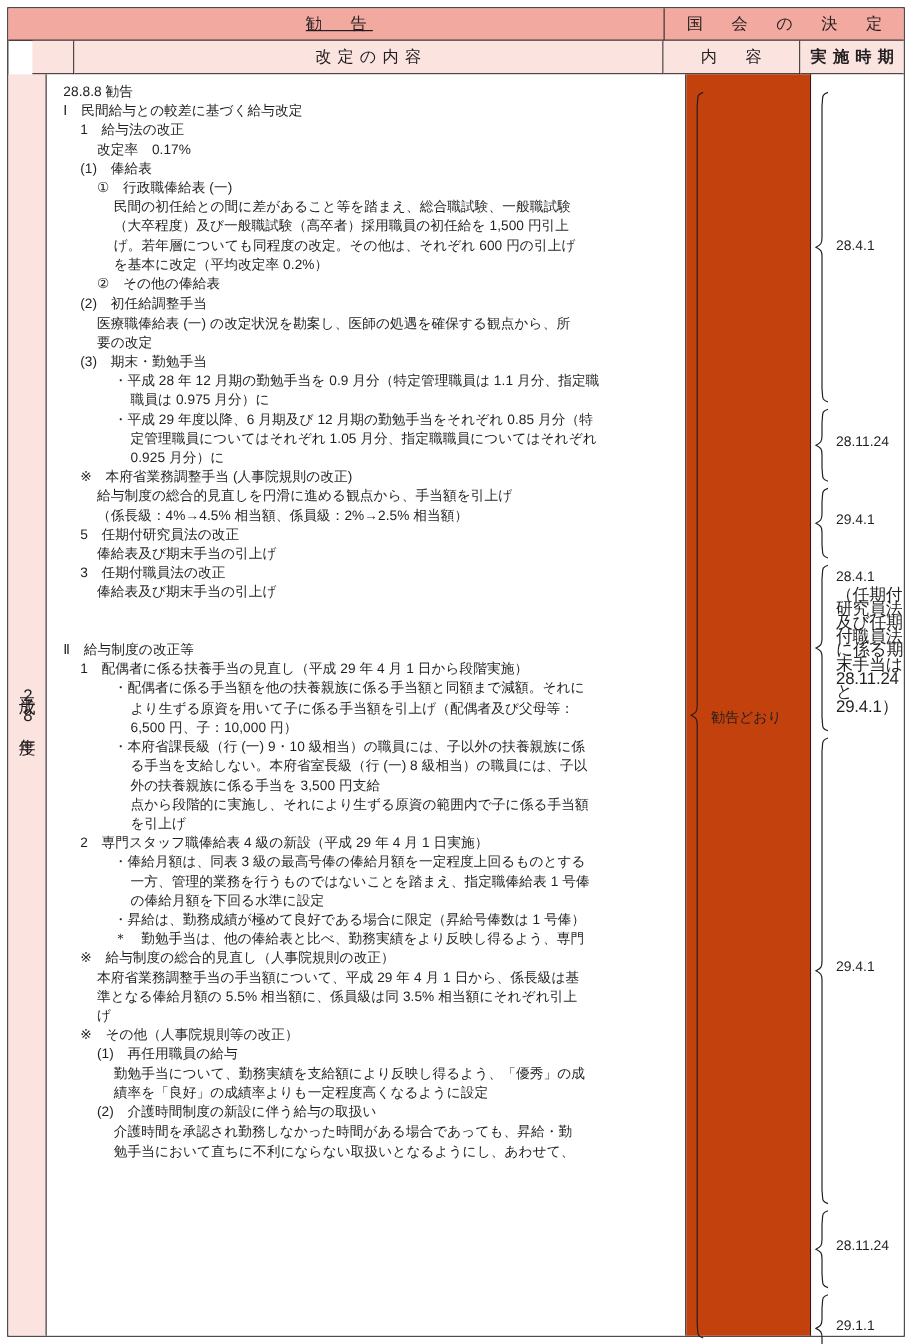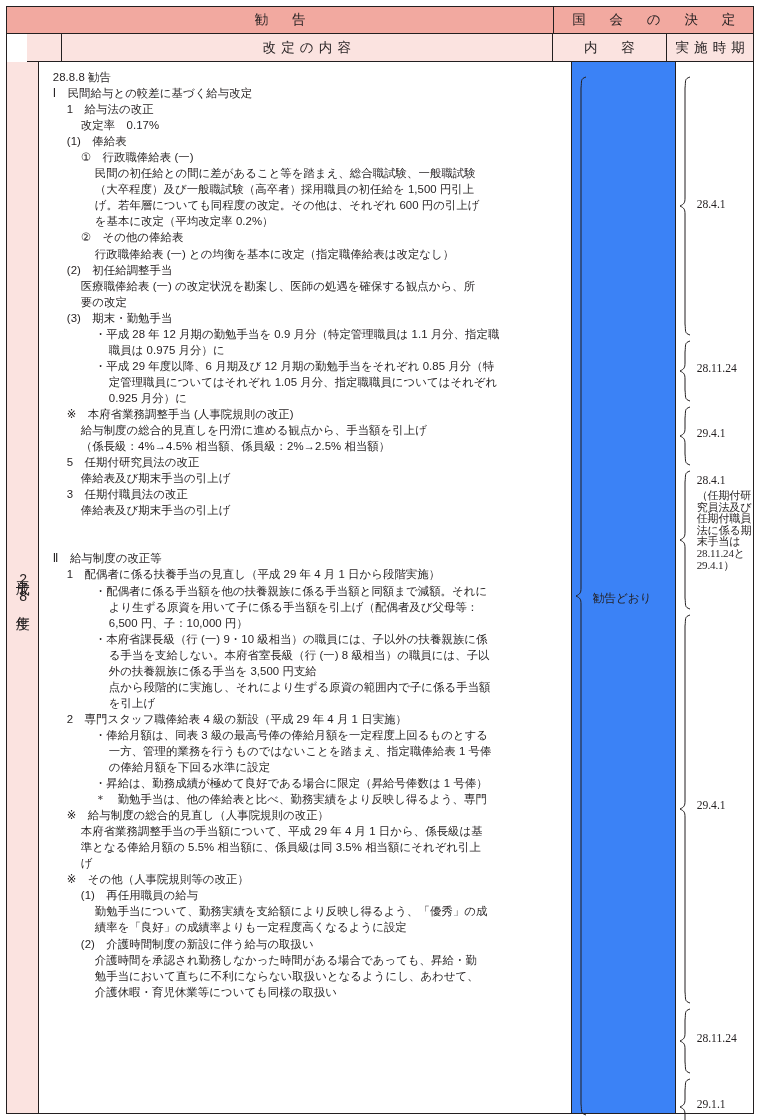--- a/index.html
+++ b/index.html
@@ -41,27 +41,27 @@
     text-indent: 0.38em;
     border-right: 1.2px solid #231f20;
     border-bottom: 1.2px solid #231f20;
     font-weight: 400;
   }
   .hdr-cell:last-child { border-right: none; text-align: center; }
 
   .c-year  { width: 36px; }
   .c-main  { width: 504px; }
   .c-naiyo { width: 118px; }
-  .c-jisshi{ width: 88px; }
+  .c-jisshi{ width: 88px; font-weight: bold; }
 
   .pink-dark  { background: #f2a9a0; }
   .pink-light { background: #fbe3e0; }
 
   .hdr-span-kokkai { width: 206px; }
-  .hdr-span-kankoku { width: 568px; }
+  .hdr-span-kankoku { width: 568px; text-decoration: underline; }
 
   
   .body-row {
     display: flex;
     flex: 1 1 auto;
     min-height: 0;
   }
   .cell {
     border-right: 1.2px solid #231f20;
     position: relative;
@@ -102,21 +102,21 @@
   .i1  { padding-left: 8px; }
   .i2  { padding-left: 22px; }
   .i3  { padding-left: 36px; }
   .i4  { padding-left: 50px; }
   .i5  { padding-left: 64px; }
   .blankline { height: 16.05px; }
 
   
   .naiyo-cell {
     width: 118px;
-    background: #3b82f6;
+    background: #c2410c;
     position: relative;
   }
   .jisshi-cell {
     width: 88px;
     background: #ffffff;
     position: relative;
   }
 
   .brace {
     position: absolute;
@@ -126,24 +126,23 @@
   }
   .brace svg { display: block; width: 14px; height: 100%; }
 
   .brace-label {
     position: absolute;
     left: 21px;
     font-size: 11.6px;
     line-height: 13.6px;
     white-space: nowrap;
     color: #231f20;
-    font-family: Liberation Serif, serif;
   }
   .brace-label.small {
-    font-size: 11px;
+    font-size: 14px;
     line-height: 11.6px;
     white-space: normal;
     width: 60px;
     letter-spacing: -0.01em;
   }
 </style>
 </head>
 <body>
 
 <div class="table-wrap">
@@ -171,21 +170,20 @@
         <div class="ln i1">Ⅰ　民間給与との較差に基づく給与改定</div>
         <div class="ln i2">1　給与法の改正</div>
         <div class="ln i3">改定率　0.17%</div>
         <div class="ln i2">(1)　俸給表</div>
         <div class="ln i3">①　行政職俸給表 (一)</div>
         <div class="ln i4">民間の初任給との間に差があること等を踏まえ、総合職試験、一般職試験</div>
         <div class="ln i4">（大卒程度）及び一般職試験（高卒者）採用職員の初任給を 1,500 円引上</div>
         <div class="ln i4">げ。若年層についても同程度の改定。その他は、それぞれ 600 円の引上げ</div>
         <div class="ln i4">を基本に改定（平均改定率 0.2%）</div>
         <div class="ln i3">②　その他の俸給表</div>
-        <div class="ln i4">行政職俸給表 (一) との均衡を基本に改定（指定職俸給表は改定なし）</div>
         <div class="ln i2">(2)　初任給調整手当</div>
         <div class="ln i3">医療職俸給表 (一) の改定状況を勘案し、医師の処遇を確保する観点から、所</div>
         <div class="ln i3">要の改定</div>
         <div class="ln i2">(3)　期末・勤勉手当</div>
         <div class="ln i4">・平成 28 年 12 月期の勤勉手当を 0.9 月分（特定管理職員は 1.1 月分、指定職</div>
         <div class="ln i5">職員は 0.975 月分）に</div>
         <div class="ln i4">・平成 29 年度以降、6 月期及び 12 月期の勤勉手当をそれぞれ 0.85 月分（特</div>
         <div class="ln i5">定管理職員についてはそれぞれ 1.05 月分、指定職職員についてはそれぞれ</div>
         <div class="ln i5">0.925 月分）に</div>
         <div class="ln i2">※　本府省業務調整手当 (人事院規則の改正)</div>
@@ -217,21 +215,20 @@
         <div class="ln i3">本府省業務調整手当の手当額について、平成 29 年 4 月 1 日から、係長級は基</div>
         <div class="ln i3">準となる俸給月額の 5.5% 相当額に、係員級は同 3.5% 相当額にそれぞれ引上</div>
         <div class="ln i3">げ</div>
         <div class="ln i2">※　その他（人事院規則等の改正）</div>
         <div class="ln i3">(1)　再任用職員の給与</div>
         <div class="ln i4">勤勉手当について、勤務実績を支給額により反映し得るよう、「優秀」の成</div>
         <div class="ln i4">績率を「良好」の成績率よりも一定程度高くなるように設定</div>
         <div class="ln i3">(2)　介護時間制度の新設に伴う給与の取扱い</div>
         <div class="ln i4">介護時間を承認され勤務しなかった時間がある場合であっても、昇給・勤</div>
         <div class="ln i4">勉手当において直ちに不利にならない取扱いとなるようにし、あわせて、</div>
-        <div class="ln i4">介護休暇・育児休業等についても同様の取扱い</div>
       </div>
 
     <div class="cell naiyo-cell" id="naiyo-col">
         <div class="brace" style="top: 14px; height: 1040px;">
           <svg viewBox="0 0 14 1040" preserveAspectRatio="none" height="1040" width="14">
             <path d="M 11 1 C 5 3, 7 5, 6 12 L 6 512 C 6 517, 5 518, 1 520 C 5 522, 6 523, 6 528 L 6 1028 C 7 1035, 5 1037, 11 1039" fill="none" stroke="#231f20" stroke-width="1" vector-effect="non-scaling-stroke"></path>
           </svg>
         </div>
         <div class="brace-label" style="top: 530px;">勧告どおり</div>
       </div>

